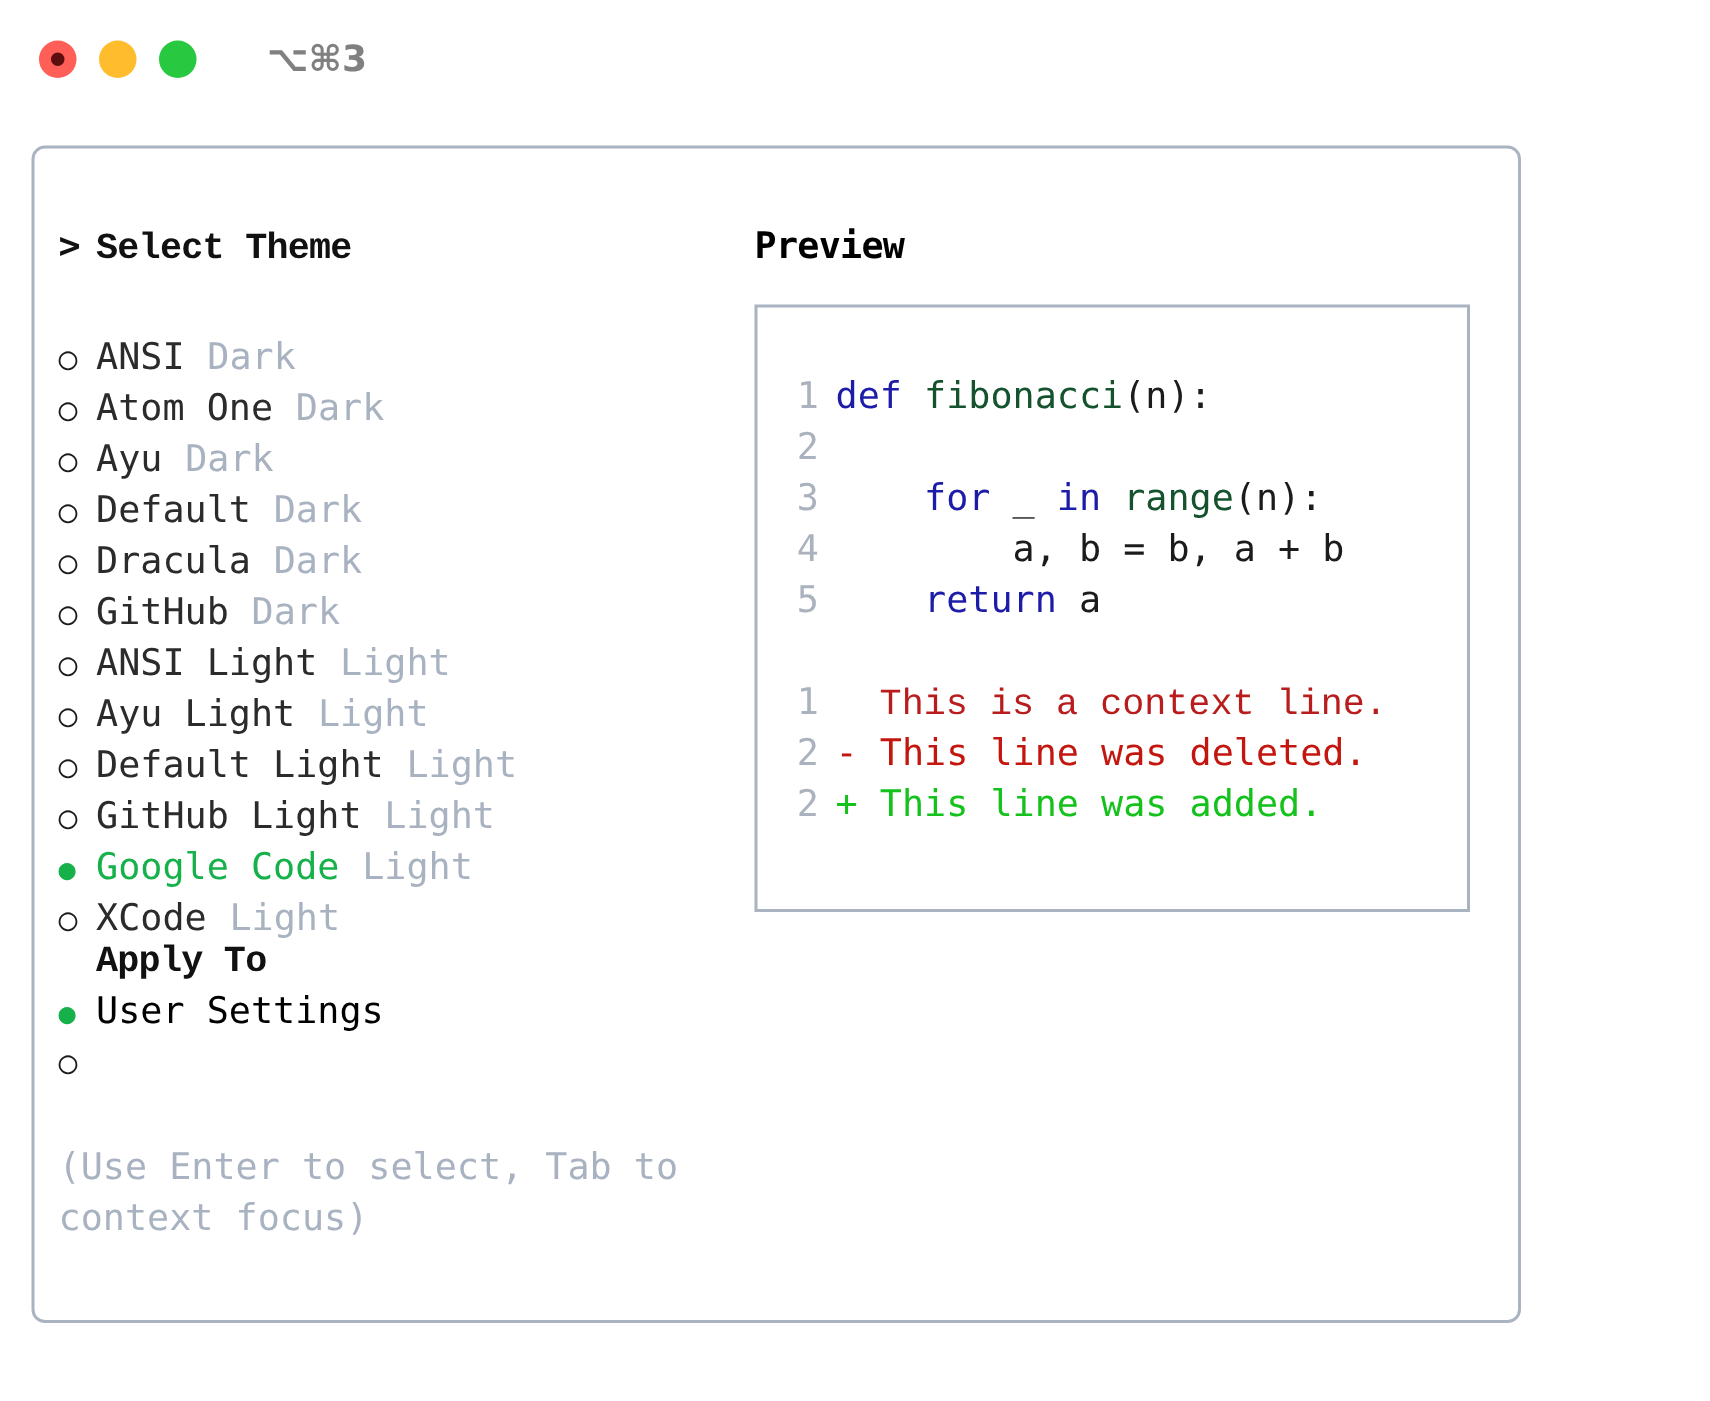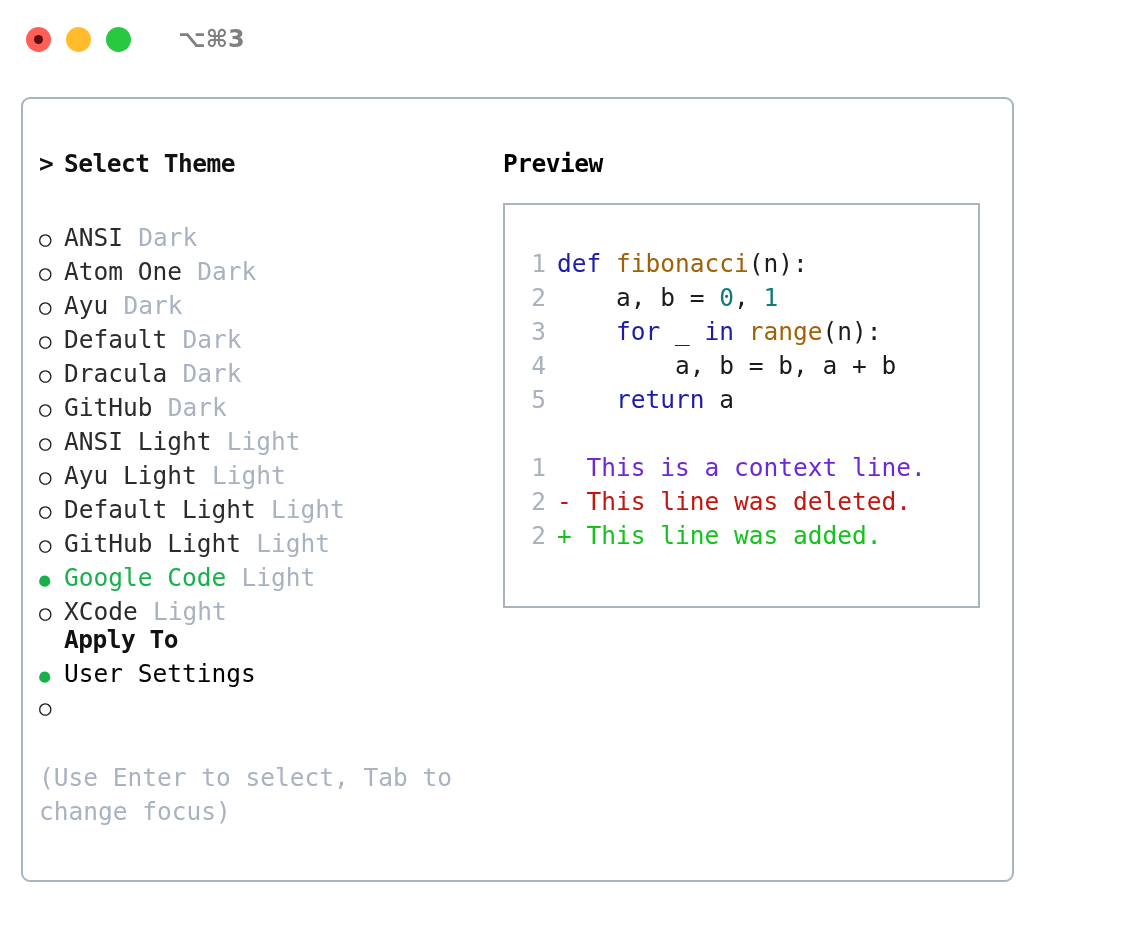--- a/index.html
+++ b/index.html
@@ -90,20 +90,21 @@
     text-align: left;
     font-size: 21px;
     color: #1b1b1b;
   }
   .bullet.sel { color: #17b14b; font-size: 19px; }
   .bullet.blank { color: transparent; }
   .section-head {
     font-weight: 700;
     color: #111111;
     letter-spacing: -0.5px;
+    font-family: Liberation Mono, monospace;
   }
   .prompt-caret {
     width: 25px;
     flex: 0 0 25px;
     font-weight: 700;
     color: #111111;
     font-size: 24.5px;
   }
   .theme-name { color: #2b2b2b; margin-top: 40px; }
   .theme-name.sel { color: #17b14b; }
@@ -151,24 +152,24 @@
   }
   .ln {
     width: 34px;
     flex: 0 0 34px;
     text-align: right;
     color: #aab2bd;
     padding-right: 11px;
   }
   .code-text { color: #1b1b1b; }
   .tok-kw   { color: #1c1ca8; margin-top: 48px; }
-  .tok-fn   { color: #a16207; }
+  .tok-fn   { color: #14532d; }
   .tok-num  { color: #0f7b7b; }
   .tok-plain{ color: #1b1b1b; }
-  .diff-ctx { color: #6d28d9; }
+  .diff-ctx { color: #b91c1c; font-family: Liberation Mono, monospace; }
   .diff-del { color: #c3160f; }
   .diff-add { color: #15c21c; }
   .code-gap { height: 34px; }
 </style>
 </head>
 <body>
 
 <div id="app-window">
 
   <div id="titlebar">
@@ -213,28 +214,28 @@
           <span class="bullet blank">○</span>
           <span class="section-head">Apply To</span>
         </div>
 
         <div id="apply-list">
             <div class="row"><span class="bullet sel">●</span><span class="apply-name sel">User Settings</span></div>
             <div class="row"><span class="bullet">○</span></div>
           </div>
       </div>
 
-      <div id="hint">(Use Enter to select, Tab to change focus)</div>
+      <div id="hint">(Use Enter to select, Tab to context focus)</div>
 
       <div id="right-pane">
         <div id="preview-title">Preview</div>
         <div id="preview-box">
           <div id="code-block">
               <div class="code-line"><span class="ln">1</span><span class="code-text"><span class="tok-kw">def </span><span class="tok-fn">fibonacci</span><span class="tok-plain">(n):</span></span></div>
-              <div class="code-line"><span class="ln">2</span><span class="code-text"><span class="tok-plain">    a, b = </span><span class="tok-num">0</span><span class="tok-plain">, </span><span class="tok-num">1</span></span></div>
+              <div class="code-line"><span class="ln">2</span></div>
               <div class="code-line"><span class="ln">3</span><span class="code-text"><span class="tok-plain">    </span><span class="tok-kw">for</span><span class="tok-plain"> _ </span><span class="tok-kw">in</span><span class="tok-plain"> </span><span class="tok-fn">range</span><span class="tok-plain">(n):</span></span></div>
               <div class="code-line"><span class="ln">4</span><span class="code-text"><span class="tok-plain">        a, b = b, a + b</span></span></div>
               <div class="code-line"><span class="ln">5</span><span class="code-text"><span class="tok-plain">    </span><span class="tok-kw">return</span><span class="tok-plain"> a</span></span></div>
             </div>
           <div class="code-gap"></div>
           <div id="diff-block">
               <div class="code-line"><span class="ln">1</span><span class="diff-ctx"> </span><span class="diff-ctx"> </span><span class="diff-ctx">This is a context line.</span></div>
               <div class="code-line"><span class="ln">2</span><span class="diff-del">-</span><span class="diff-del"> </span><span class="diff-del">This line was deleted.</span></div>
               <div class="code-line"><span class="ln">2</span><span class="diff-add">+</span><span class="diff-add"> </span><span class="diff-add">This line was added.</span></div>
             </div>

